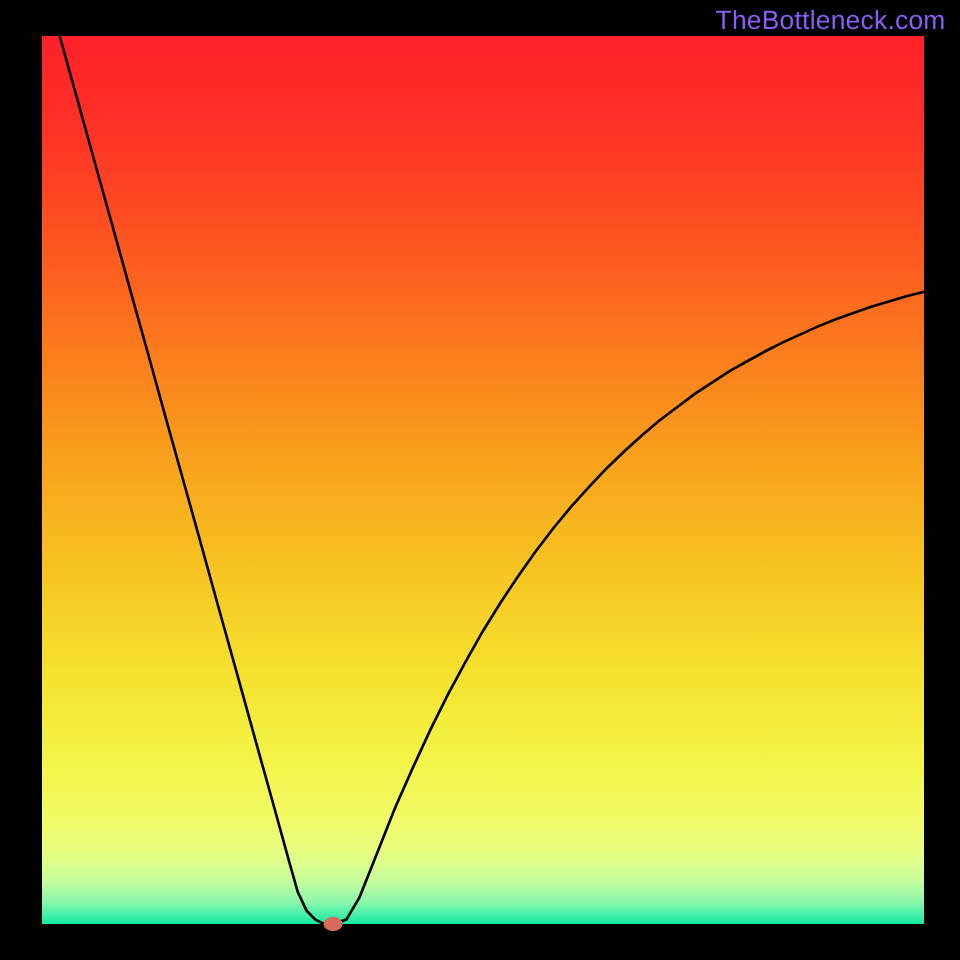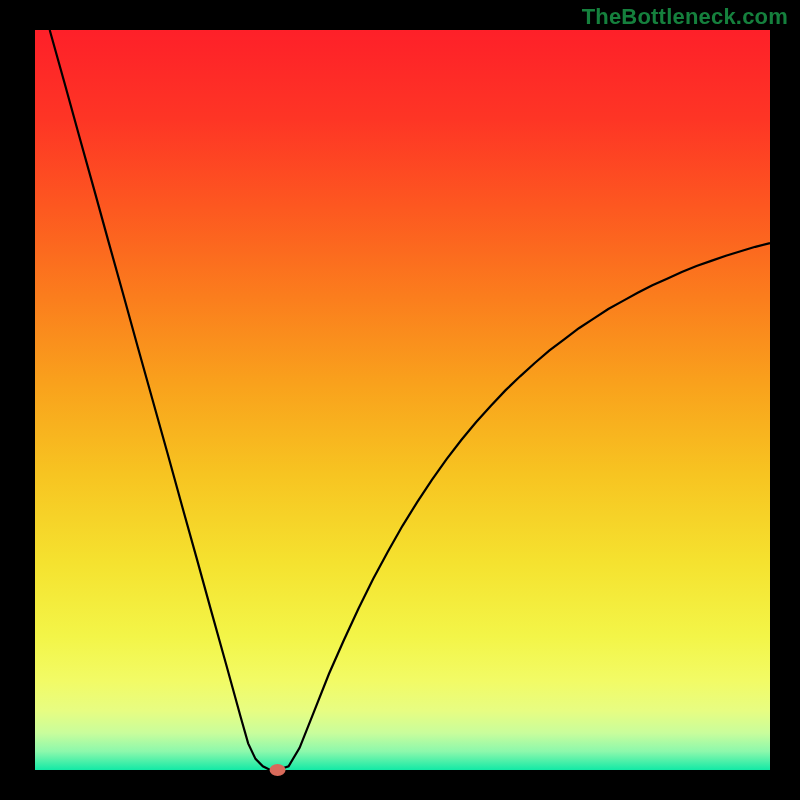--- a/index.html
+++ b/index.html
@@ -16,23 +16,23 @@
     height: 800px;
     background: #000;
   }
   svg {
     display: block;
   }
   .watermark {
     position: absolute;
     top: 4px;
     right: 12px;
-    color: #15803d;
+    color: #8b5cf6;
     font-size: 22px;
-    font-weight: 700;
+    font-weight: 400;
     letter-spacing: 0.2px;
     user-select: none;
   }
 </style>
 </head>
 <body>
 
 <div class="chart-wrap">
   <svg id="chart-svg" width="800" height="800" viewBox="0 0 800 800">
     <defs>

